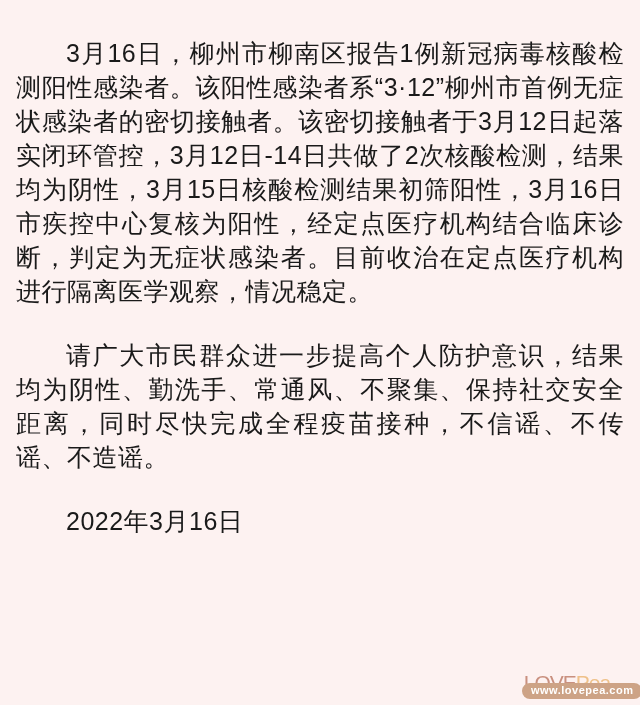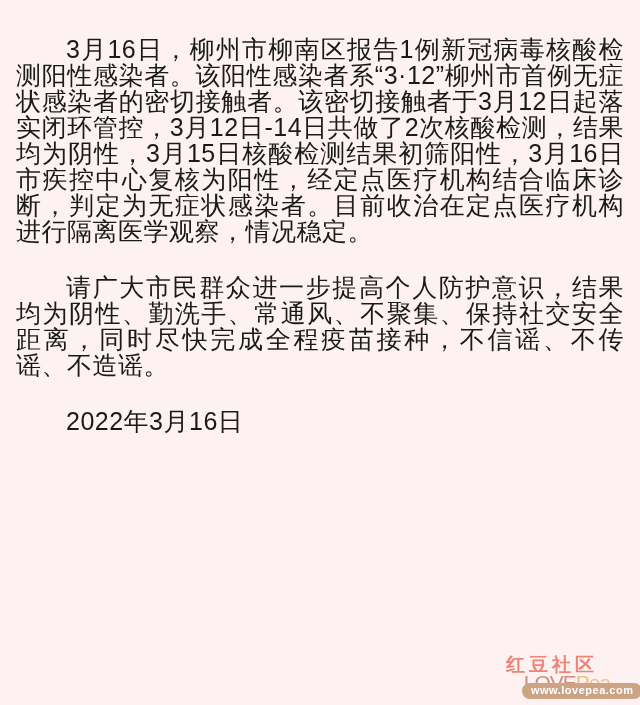--- a/index.html
+++ b/index.html
@@ -14,21 +14,21 @@
     overflow: hidden;
     font-family: "Liberation Sans", "DejaVu Sans", sans-serif;
   }
   .doc {
     padding: 36px 16px 0 16px;
     color: #1a1a1a;
   }
   .para {
     margin: 0 0 30px 0;
     font-size: 25px;
-    line-height: 26px;
+    line-height: 34px;
     text-indent: 2em;
     text-align: justify;
     letter-spacing: 0.5px;
   }
   .para:last-child {
     margin-bottom: 0;
   }
   
   .watermark {
     position: absolute;
@@ -75,16 +75,15 @@
 </head>
 <body>
 
 <div class="doc">
   <p class="para">3月16日，柳州市柳南区报告1例新冠病毒核酸检测阳性感染者。该阳性感染者系“3·12”柳州市首例无症状感染者的密切接触者。该密切接触者于3月12日起落实闭环管控，3月12日-14日共做了2次核酸检测，结果均为阴性，3月15日核酸检测结果初筛阳性，3月16日市疾控中心复核为阳性，经定点医疗机构结合临床诊断，判定为无症状感染者。目前收治在定点医疗机构进行隔离医学观察，情况稳定。</p>
   <p class="para">请广大市民群众进一步提高个人防护意识，结果均为阴性、勤洗手、常通风、不聚集、保持社交安全距离，同时尽快完成全程疫苗接种，不信谣、不传谣、不造谣。</p>
   <p class="para">2022年3月16日</p>
 </div>
 
 <div class="watermark">
-  <div class="wm-site">红豆社区</div>
   <div class="wm-logo"><span>LOVE</span><span class="wm-pea">Pea</span></div>
   <div class="wm-ribbon">www.lovepea.com</div>
 </div>
 
 </body></html>

